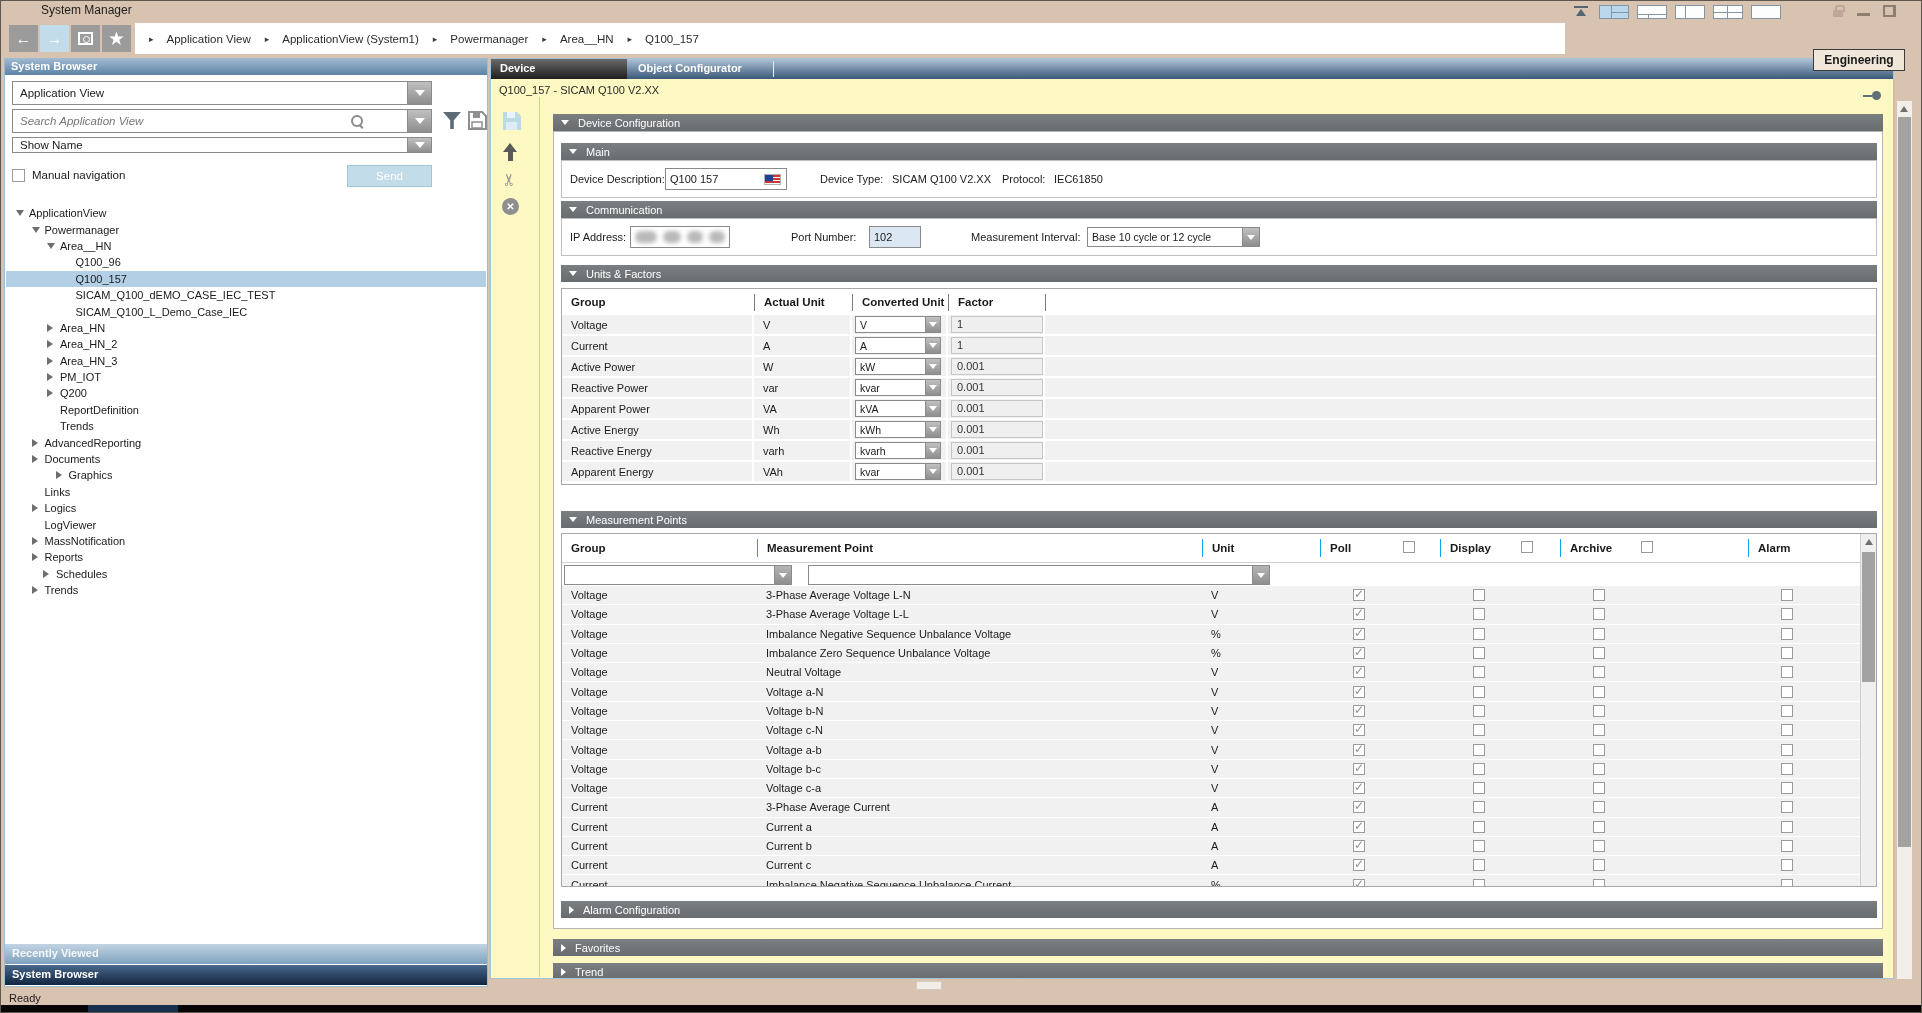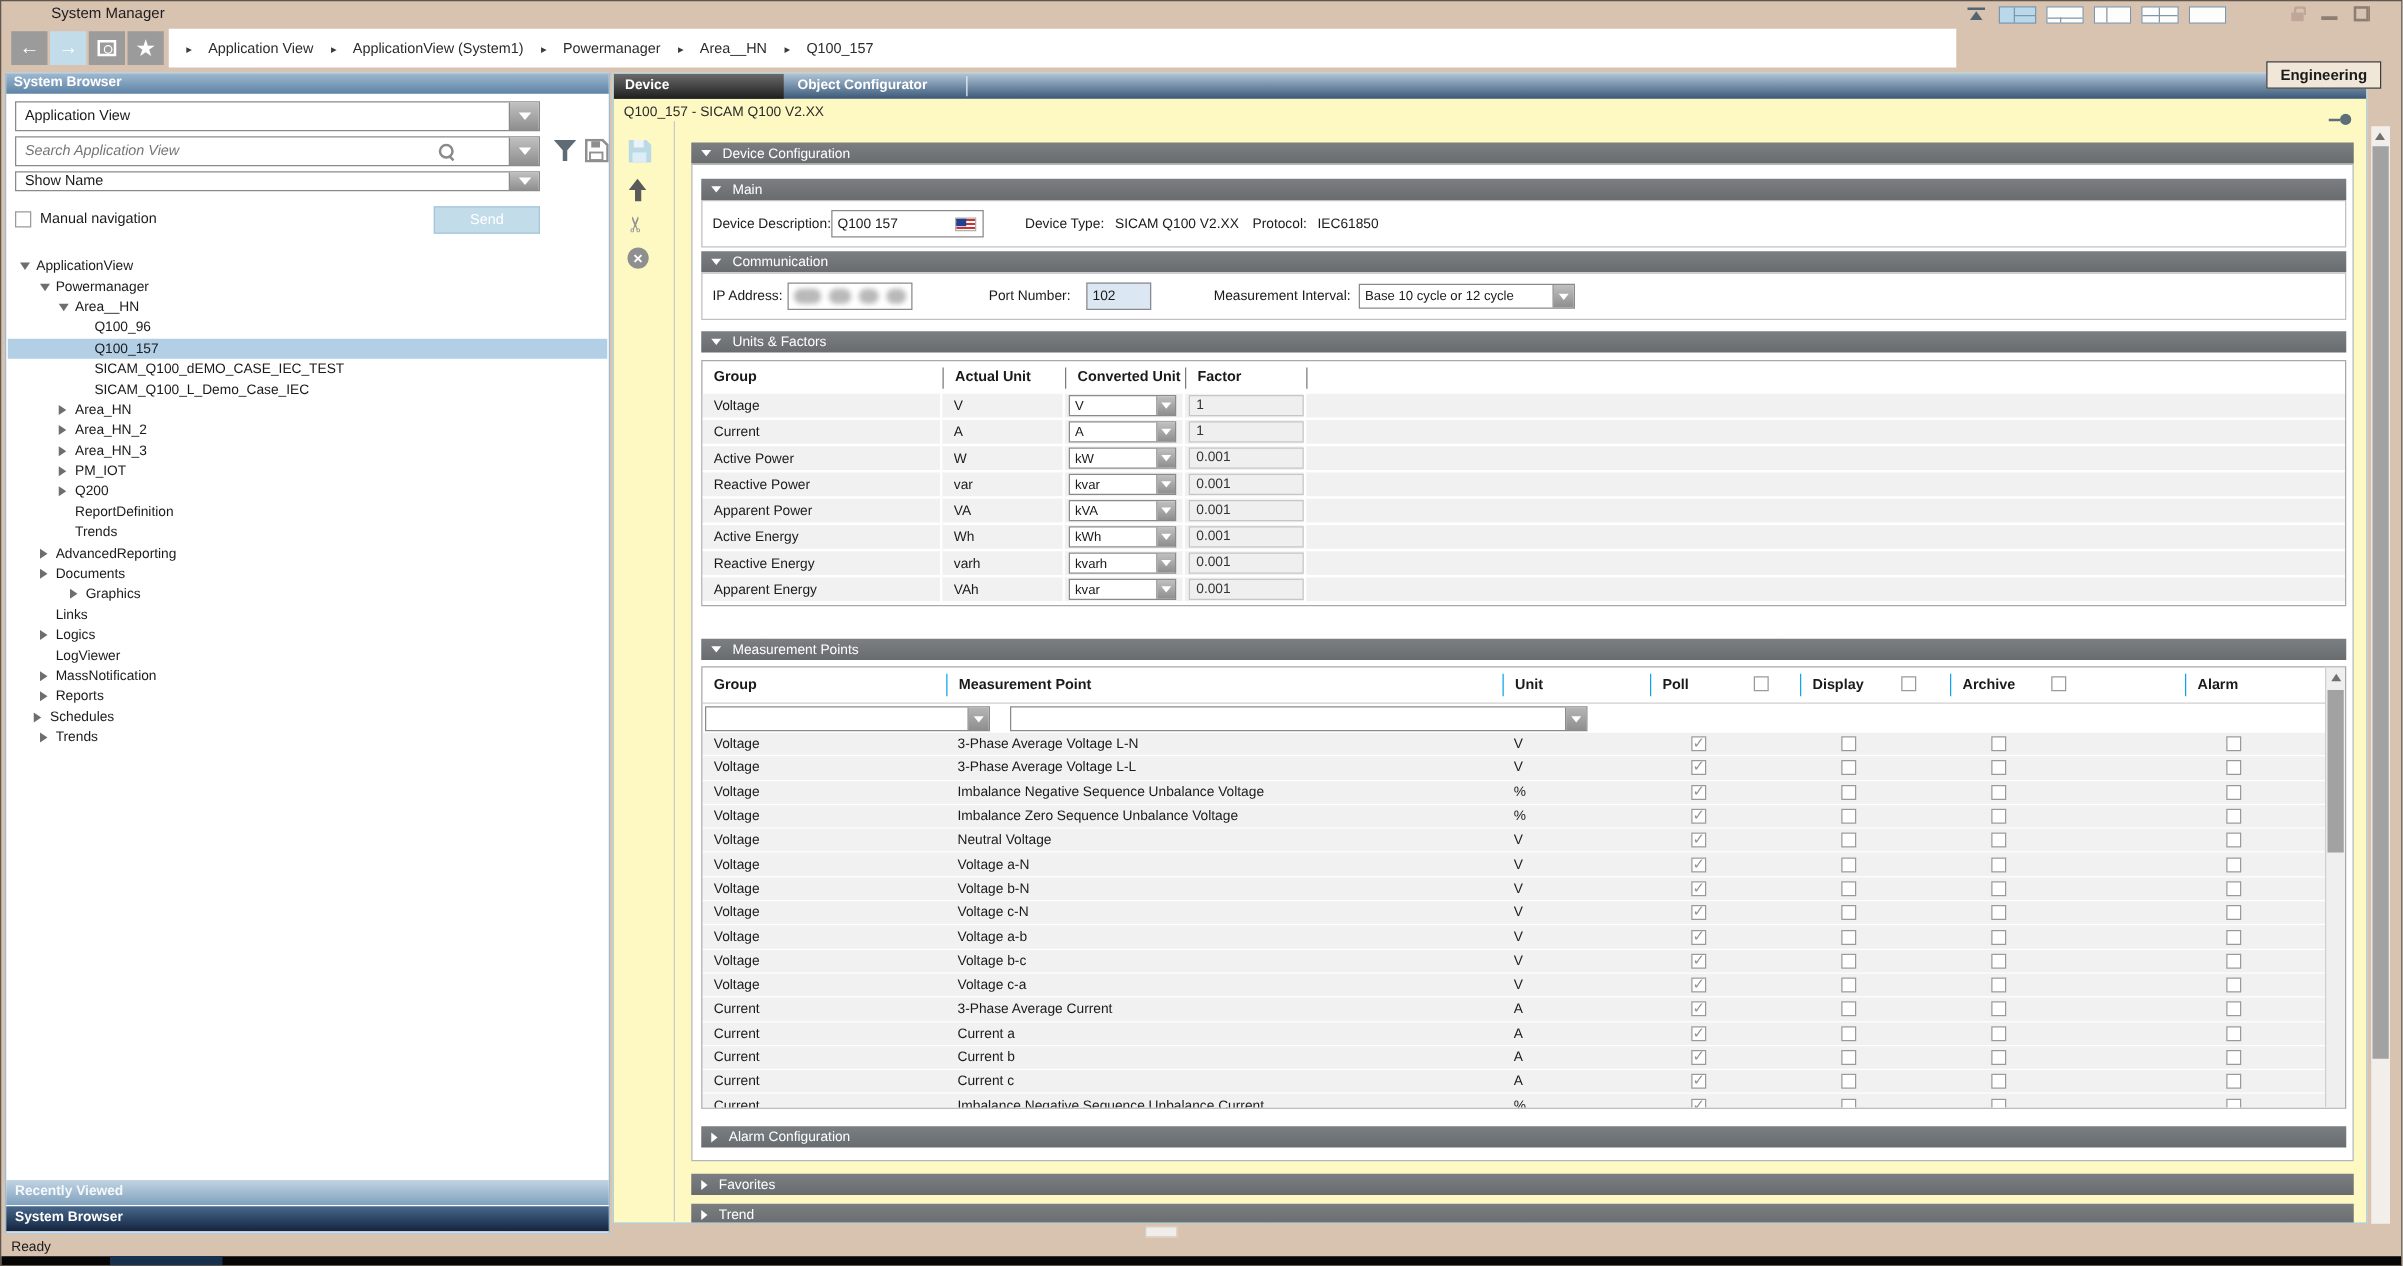--- a/index.html
+++ b/index.html
@@ -324,21 +324,21 @@
             <span class="tri-right"></span>
           </span>
           <span class="tree-label">MassNotification</span>
         </div>
         <div class="tree-row" style="padding-left: 25.5px;">
           <span class="tree-tri">
             <span class="tri-right"></span>
           </span>
           <span class="tree-label">Reports</span>
         </div>
-        <div class="tree-row" style="padding-left: 21px;">
+        <div class="tree-row" style="padding-left: 37px;">
           <span class="tree-tri">
             <span class="tri-right"></span>
           </span>
           <span class="tree-label">Schedules</span>
         </div>
         <div class="tree-row" style="padding-left: 25.5px;">
           <span class="tree-tri">
             <span class="tri-right"></span>
           </span>
           <span class="tree-label">Trends</span>

